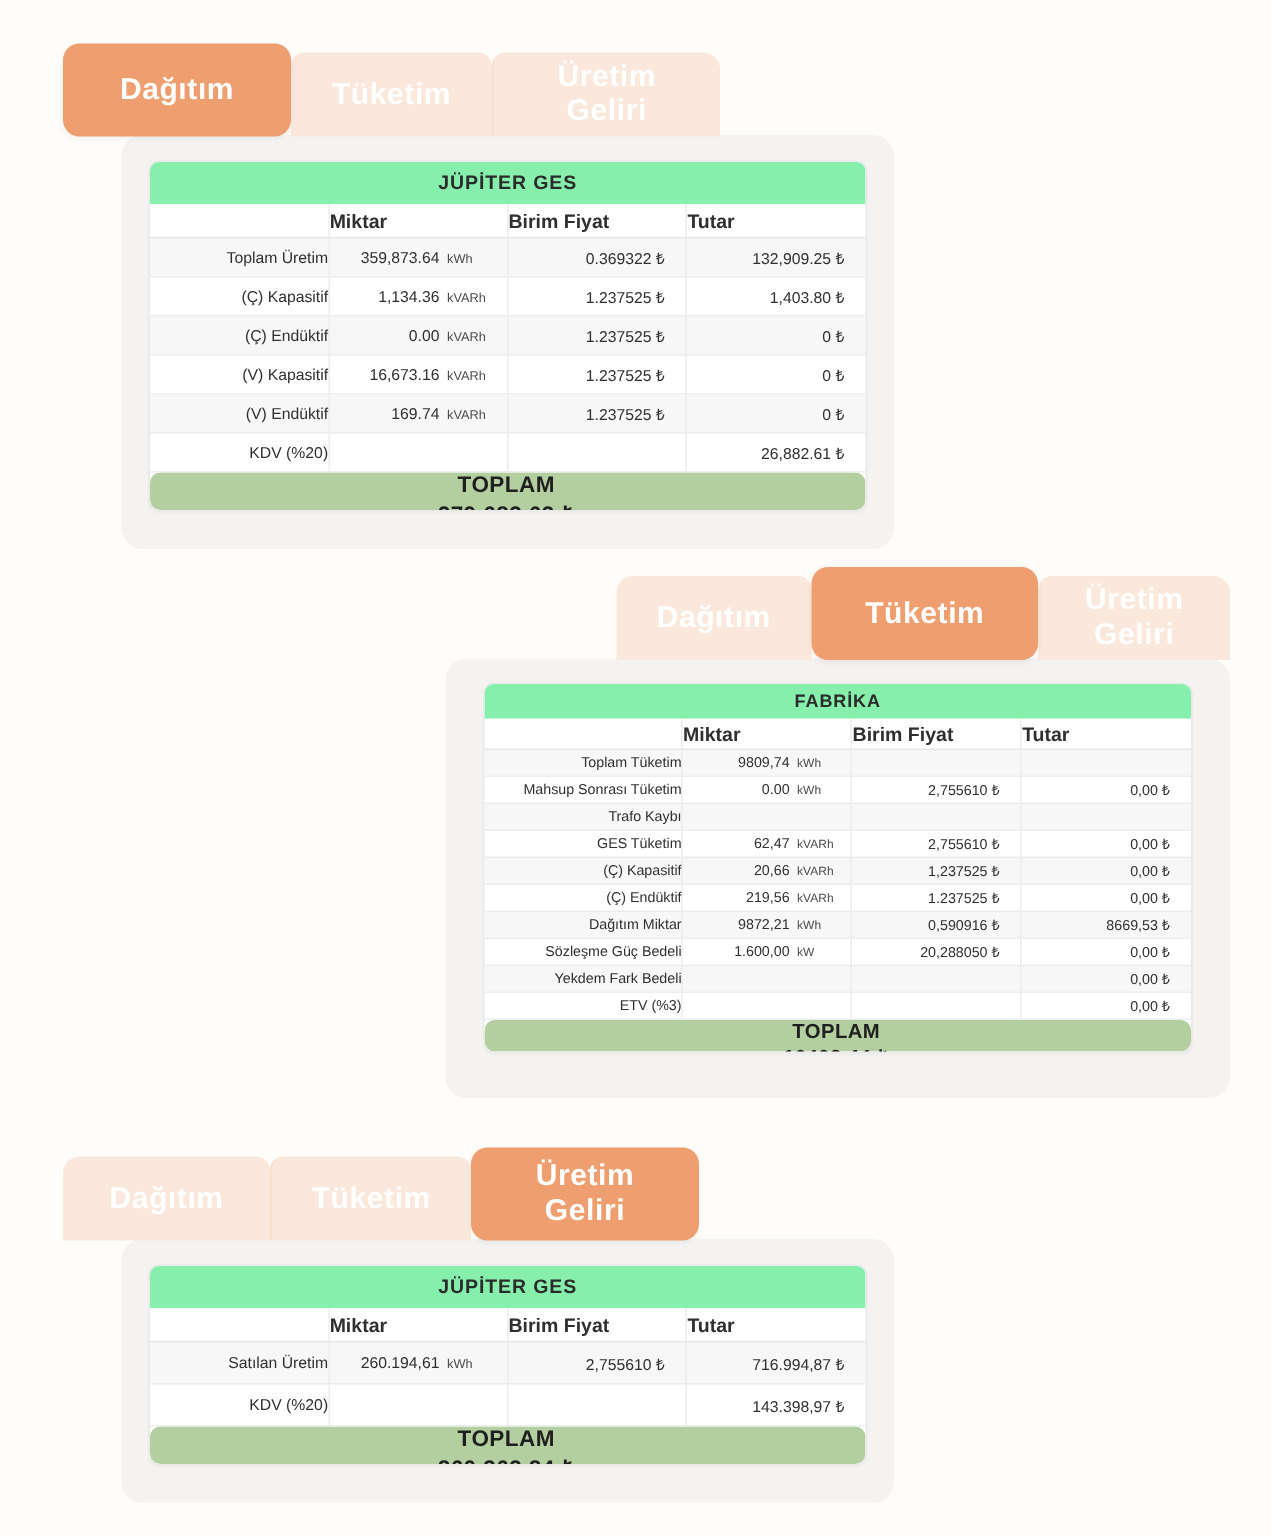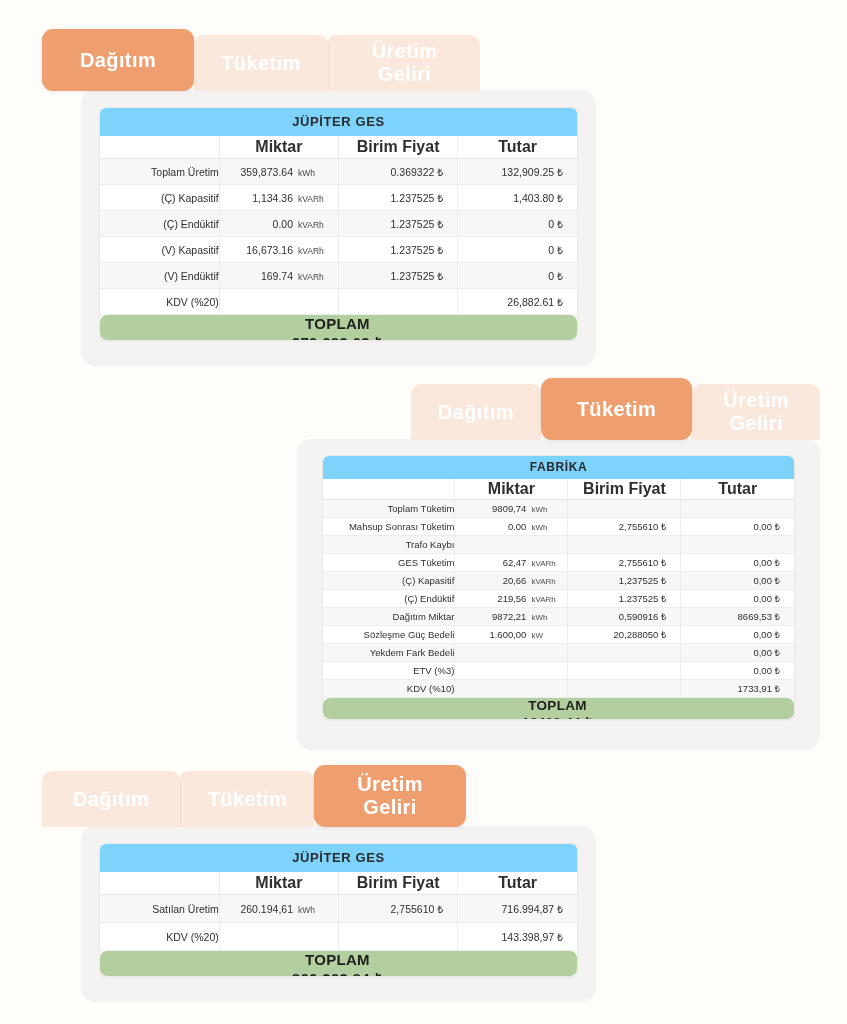--- a/index.html
+++ b/index.html
@@ -87,34 +87,33 @@
     width: 100%;
     border-collapse: collapse;
     table-layout: fixed;
   }
   table.grid td, table.grid th {
     padding: 0;
     margin: 0;
   }
 
   .ttl {
-    background: #7dd3fc;
+    background: #86efac;
     color: #2b2b2b;
     font-size: 13px;
     font-weight: bold;
     text-align: center;
     letter-spacing: 0.6px;
     padding: 6px 0 7px 0 !important;
   }
 
   .hdr td {
-    font-size: 16px;
+    font-size: 13px;
     font-weight: bold;
     color: #2f2f2f;
-    text-align: center;
     border-bottom: 1px solid #e6e6e6;
     border-left: 1px solid #ececec;
   }
   .hdr td.c0 { border-left: none; }
 
   tr.r td {
     font-size: 10.5px;
     color: #2f2f2f;
     border-bottom: 1px solid #ededed;
     border-left: 1px solid #ececec;
@@ -371,26 +370,20 @@
               <td class="c1 withunit"><span class="num"></span><span class="unit"></span></td>
               <td class="c2"></td>
               <td class="c3">0,00 ₺</td>
             </tr>
           <tr class="r">
               <td class="c0">ETV (%3)</td>
               <td class="c1 withunit"><span class="num"></span><span class="unit"></span></td>
               <td class="c2"></td>
               <td class="c3">0,00 ₺</td>
             </tr>
-          <tr class="r alt">
-              <td class="c0">KDV (%10)</td>
-              <td class="c1 withunit"><span class="num"></span><span class="unit"></span></td>
-              <td class="c2"></td>
-              <td class="c3">1733,91 ₺</td>
-            </tr>
           <tr class="total-row">
               <td colspan="4">
             <div class="total-bar">
               <span>TOPLAM</span>
               <span>10403,44 ₺</span>
             </div>
           </td>
             </tr>
         </tbody>
       </table>

